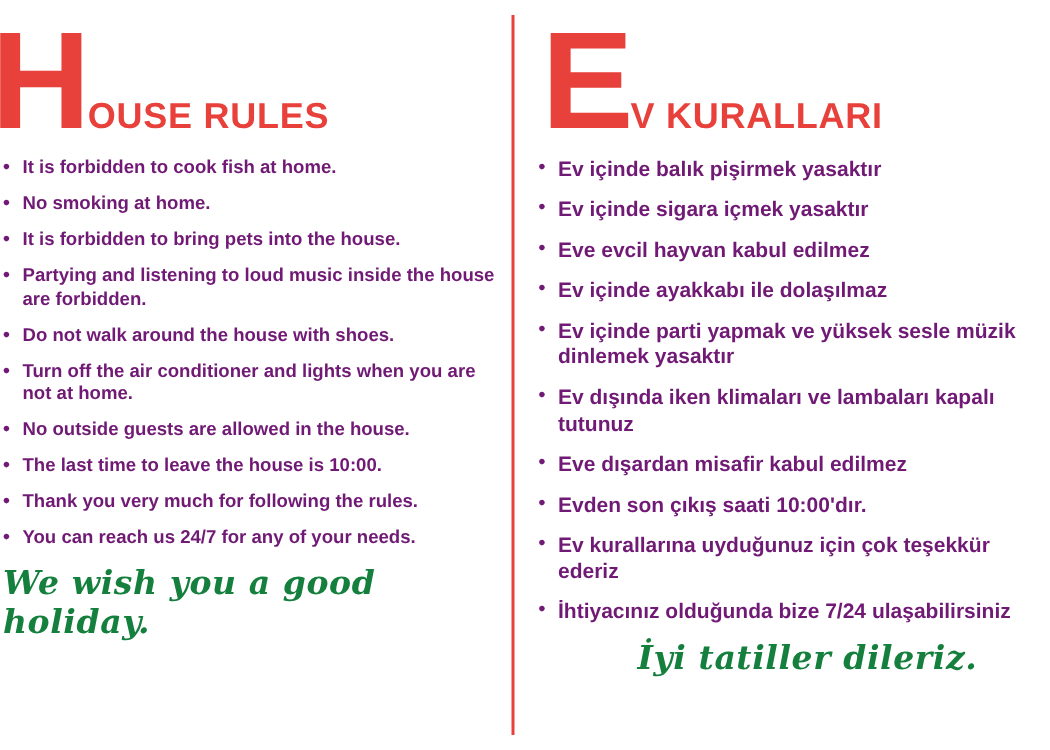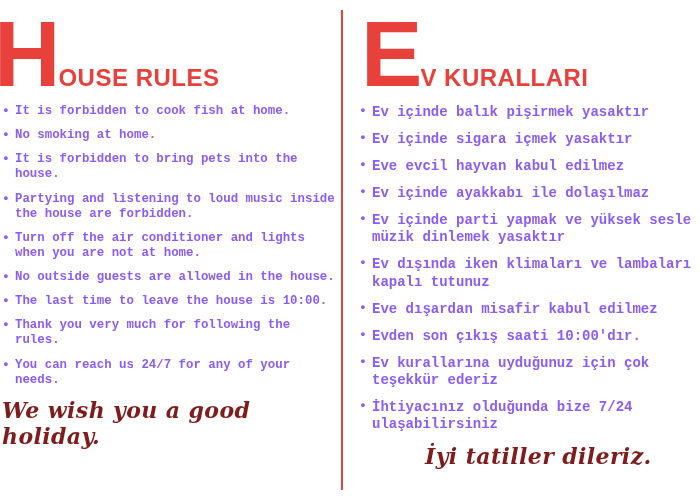--- a/index.html
+++ b/index.html
@@ -65,22 +65,21 @@
   .title-left {
     margin: 8px 0 0 -6px;
   }
   .title-right {
     margin: 8px 0 0 4px;
   }
   .rules {
     list-style: none;
     margin: 4px 0 0 0;
     padding: 0;
-    color: #8b5cf6;
-    font-family: Liberation Mono, monospace;
+    color: #701a75;
   }
   .rules li {
     position: relative;
     padding-left: 15px;
     margin-bottom: 9px;
     font-size: 12.4px;
     font-weight: bold;
     line-height: 1.22;
   }
   .rules li::before {
@@ -89,21 +88,21 @@
     left: 2px;
     top: -1px;
     font-size: 13px;
     line-height: 1.22;
   }
   .col-right .rules li {
     font-size: 14px;
     margin-bottom: 10px;
   }
   .signature {
-    color: #7f1d1d;
+    color: #15803d;
     font-family: "DejaVu Serif", serif;
     font-style: italic;
     font-weight: bold;
     font-size: 22px;
     margin-top: 6px;
     letter-spacing: 0.4px;
   }
   .sig-left {
     margin-left: 2px;
   }
@@ -121,20 +120,21 @@
   <div class="col col-left">
     <div class="title title-left">
       <span class="drop">H</span>
       <span class="rest">OUSE RULES</span>
     </div>
     <ul class="rules">
       <li>It is forbidden to cook fish at home.</li>
       <li>No smoking at home.</li>
       <li>It is forbidden to bring pets into the house.</li>
       <li>Partying and listening to loud music inside the house are forbidden.</li>
+      <li>Do not walk around the house with shoes.</li>
       <li>Turn off the air conditioner and lights when you are not at home.</li>
       <li>No outside guests are allowed in the house.</li>
       <li>The last time to leave the house is 10:00.</li>
       <li>Thank you very much for following the rules.</li>
       <li>You can reach us 24/7 for any of your needs.</li>
     </ul>
     <div class="signature sig-left">We wish you a good holiday.</div>
   </div>
 
   <div class="col col-right">

